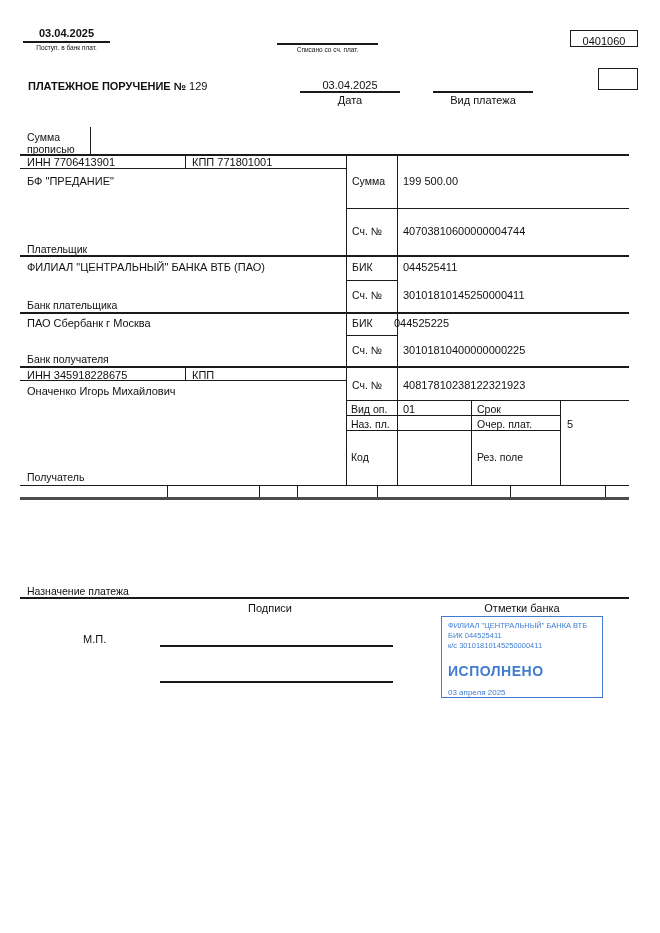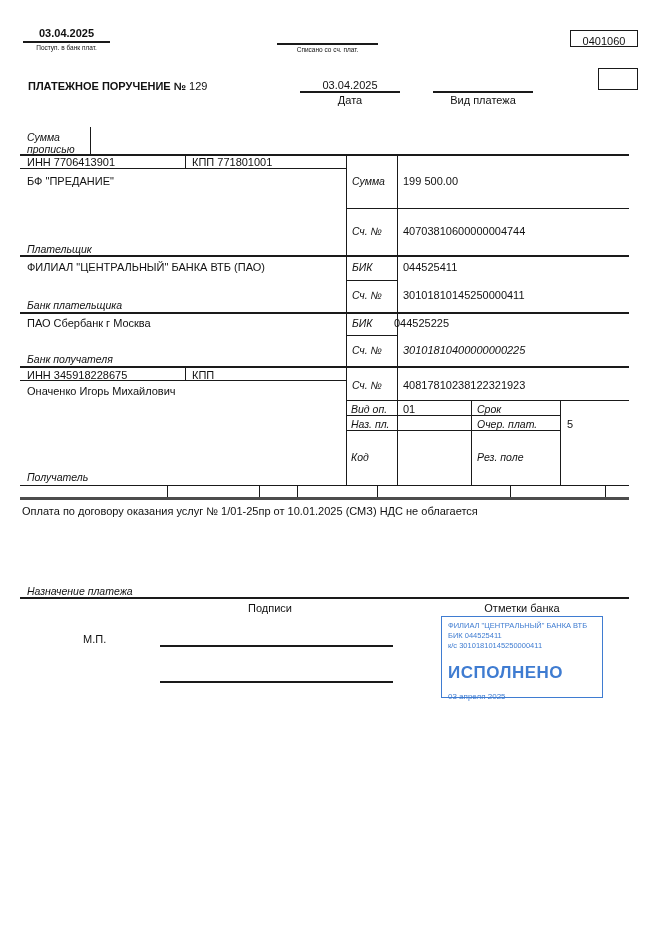--- a/index.html
+++ b/index.html
@@ -2,35 +2,35 @@
 <html><head>
 <meta charset="utf-8">
 <style>
   html,body{margin:0;padding:0;background:#ffffff;}
   .page{
     position:relative;width:660px;height:933px;background:#ffffff;
     font-family:"Liberation Sans","DejaVu Sans",sans-serif;color:#111;
     overflow:hidden;
   }
   .t{position:absolute;font-size:11px;line-height:1.15;white-space:nowrap;}
-  .small{font-size:10.5px;font-style:italic;}
+  .small{font-size:10.5px;}
   .tiny{font-size:6.5px;}
   .b{font-weight:bold;}
   .hl{position:absolute;background:#1a1a1a;height:1px;}
   .hl2{height:2px;}
   .hl3{height:2.5px;background:#4d4d4d;}
   .vl{position:absolute;background:#1a1a1a;width:1px;}
   .box{position:absolute;border:1.5px solid #1a1a1a;box-sizing:border-box;}
   .center{text-align:center;}
   .stamp{
     position:absolute;left:441px;top:616px;width:162px;height:82px;
     border:1.5px solid #3f7cd1;box-sizing:border-box;color:#3f7cd1;
     padding:4px 6px;font-size:7.5px;line-height:1.35;
   }
-  .stamp .status{font-size:17px;font-weight:bold;letter-spacing:.5px;margin-top:11px;}
+  .stamp .status{font-size:14px;font-weight:bold;letter-spacing:.5px;margin-top:11px;}
   .stamp .sdate{font-size:8px;margin-top:7px;}
 </style>
 </head>
 <body>
 
 <div class="page">
 
   <div class="t b center" style="left:23px;top:27px;width:87px;">03.04.2025</div>
   <div class="hl" style="left:23px;top:41px;width:87px;height:1.5px;"></div>
   <div class="t tiny center" style="left:18px;top:44px;width:97px;">Поступ. в банк плат.</div>
@@ -83,21 +83,21 @@
   <div class="t small" style="left:352px;top:289px;">Сч. №</div>
   <div class="t" style="left:403px;top:289px;">30101810145250000411</div>
   <div class="hl hl2" style="left:20px;top:312px;width:609px;"></div>
 
   <div class="t" style="left:27px;top:317px;">ПАО Сбербанк г Москва</div>
   <div class="t small" style="left:27px;top:353px;">Банк получателя</div>
   <div class="t small" style="left:352px;top:317px;">БИК</div>
   <div class="t" style="left:394px;top:317px;">044525225</div>
   <div class="hl" style="left:346px;top:335px;width:51px;"></div>
   <div class="t small" style="left:352px;top:344px;">Сч. №</div>
-  <div class="t" style="left:403px;top:344px;font-style:italic;">30101810400000000225</div>
+  <div class="t" style="left:403px;top:344px;">30101810400000000225</div>
   <div class="hl hl2" style="left:20px;top:366px;width:609px;"></div>
 
   <div class="t" style="left:27px;top:369px;">ИНН 345918228675</div>
   <div class="vl" style="left:185px;top:366px;height:14px;"></div>
   <div class="t" style="left:192px;top:369px;">КПП</div>
   <div class="hl" style="left:20px;top:380px;width:326px;"></div>
 
   <div class="t" style="left:27px;top:385px;">Оначенко Игорь Михайлович</div>
   <div class="t small" style="left:27px;top:471px;">Получатель</div>
 
@@ -120,21 +120,20 @@
 
   <div class="hl" style="left:20px;top:485px;width:609px;"></div>
   <div class="vl" style="left:167px;top:485px;height:12px;"></div>
   <div class="vl" style="left:259px;top:485px;height:12px;"></div>
   <div class="vl" style="left:297px;top:485px;height:12px;"></div>
   <div class="vl" style="left:377px;top:485px;height:12px;"></div>
   <div class="vl" style="left:510px;top:485px;height:12px;"></div>
   <div class="vl" style="left:605px;top:485px;height:12px;"></div>
   <div class="hl hl3" style="left:20px;top:497px;width:609px;"></div>
 
-  <div class="t" style="left:22px;top:505px;">Оплата по договору оказания услуг № 1/01-25пр от 10.01.2025 (СМЗ) НДС не облагается</div>
   <div class="t small" style="left:27px;top:585px;">Назначение платежа</div>
   <div class="hl hl2" style="left:20px;top:597px;width:609px;"></div>
 
   <div class="t center" style="left:195px;top:602px;width:150px;">Подписи</div>
   <div class="t center" style="left:447px;top:602px;width:150px;">Отметки банка</div>
   <div class="t" style="left:67px;top:633px;padding-left:16px;">М.П.</div>
   <div class="hl" style="left:160px;top:645px;width:233px;height:1.5px;"></div>
   <div class="hl" style="left:160px;top:681px;width:233px;height:1.5px;"></div>
 
   <div class="stamp" style="border-color: rgb(63, 124, 209); color: rgb(63, 124, 209);">

